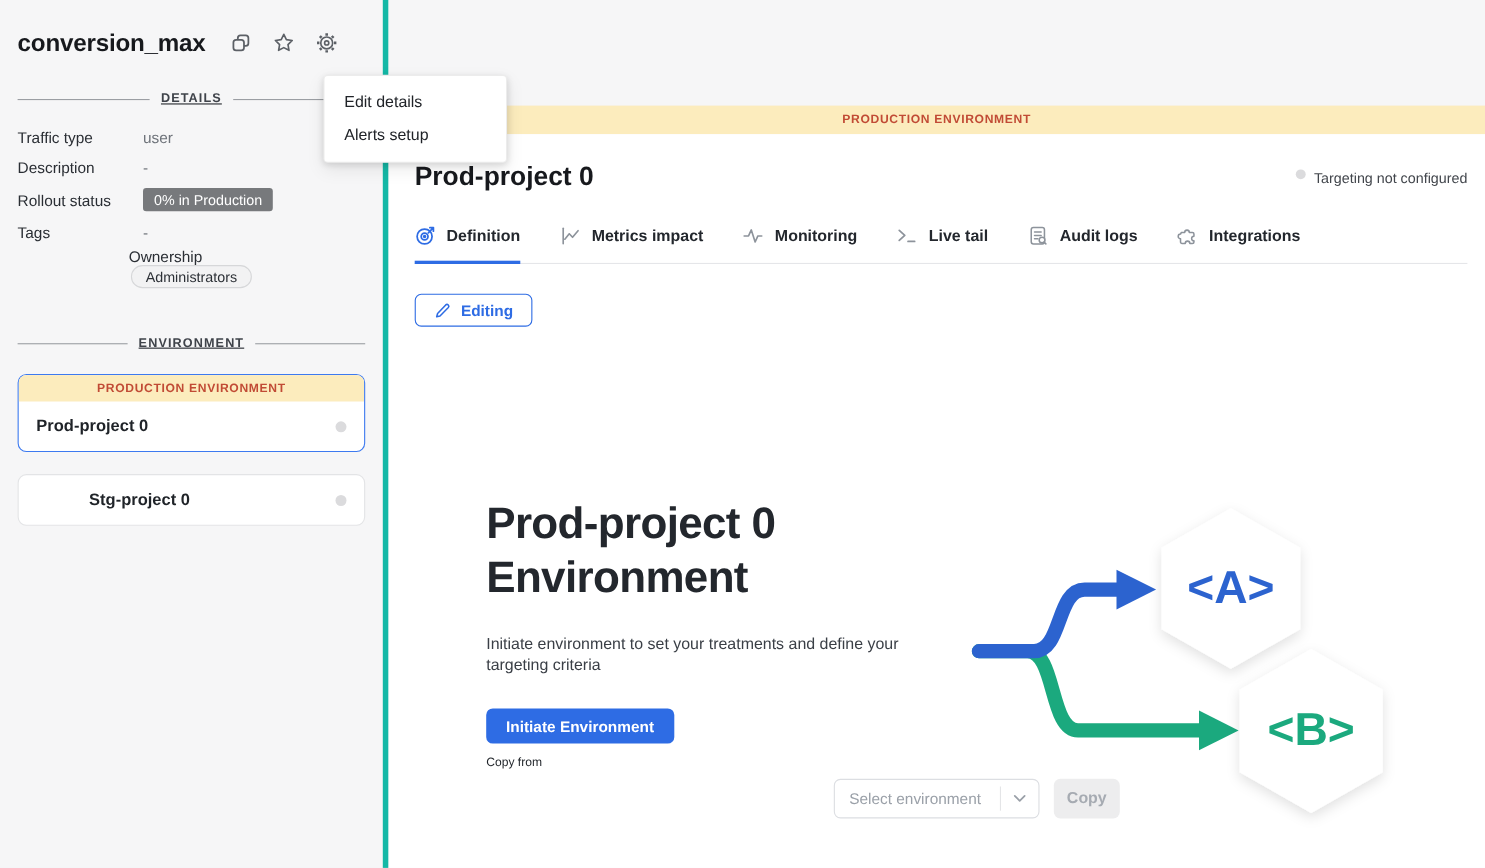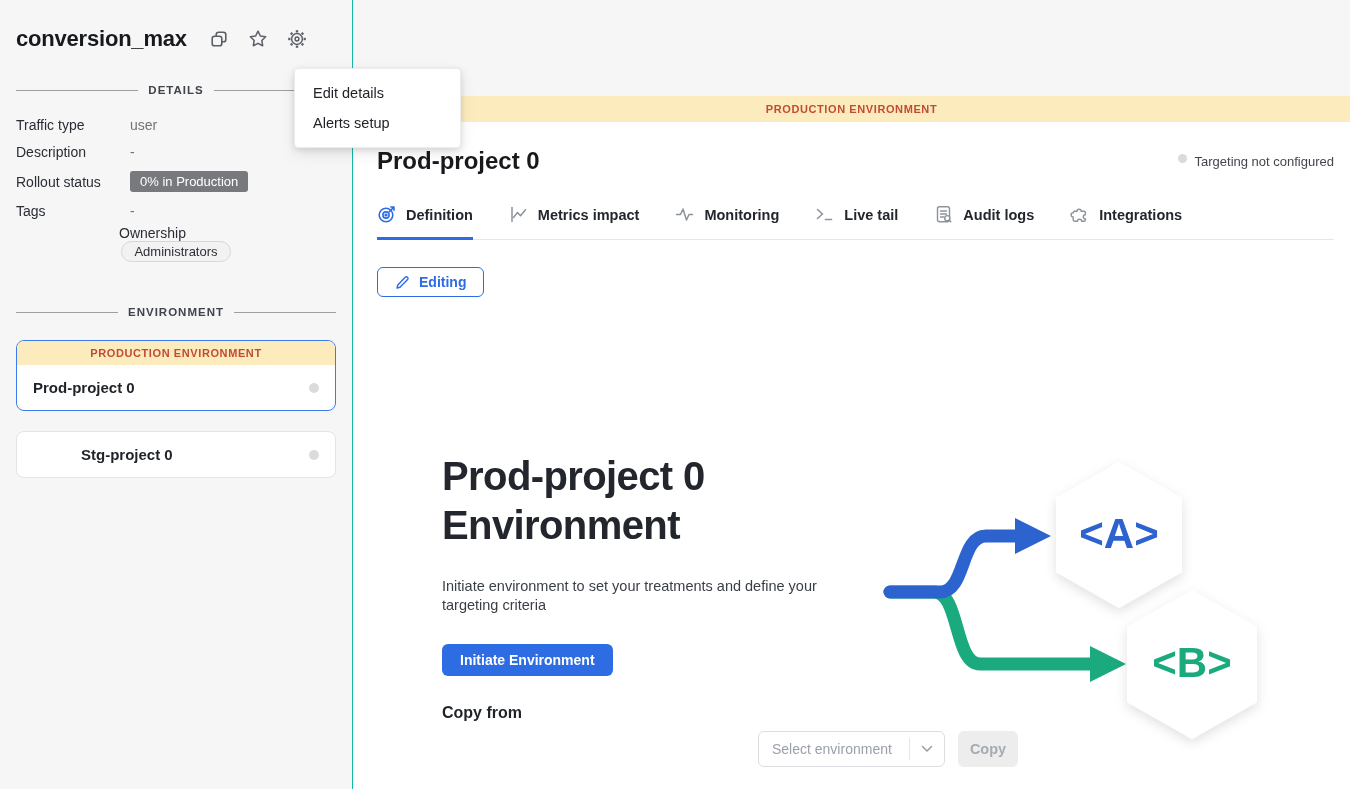--- a/index.html
+++ b/index.html
@@ -2,27 +2,27 @@
 <html><head>
 <meta charset="utf-8">
 <style>
   * { margin:0; padding:0; box-sizing:border-box; }
   html,body { width:1350px; height:789px; overflow:hidden; }
   body { font-family:"Liberation Sans", sans-serif; background:#f6f6f7; color:#23272d; position:relative; }
 
   .app { display:flex; width:1350px; height:789px; }
 
   
-  .sidebar { width:353px; min-width:353px; background:#f6f6f7; border-right:1px solid #14b8a6; padding:0 16px; position:relative; }
+  .sidebar { width:353px; min-width:353px; background:#f6f6f7; border-right:5px solid #14b8a6; padding:0 16px; position:relative; }
   .flag-header { display:flex; align-items:center; padding-top:26px; gap:19px; }
   .flag-title { font-size:22px; font-weight:bold; color:#17191d; letter-spacing:-0.2px; margin-right:3px; }
   .hicon { width:20px; height:20px; color:#5c6066; display:inline-flex; cursor:pointer; }
   .hicon svg { width:100%; height:100%; }
 
-  .section-divider { display:flex; align-items:center; gap:10px; margin-top:32px; }
+  .section-divider { display:flex; align-items:center; gap:10px; margin-top:32px;text-decoration:underline; }
   .section-divider .line { flex:1; height:1px; background:#9b9ea3; }
   .section-divider .cap  { font-size:11.5px; font-weight:bold; letter-spacing:1px; color:#3f434a; }
 
   .detail-rows { margin-top:16px; }
   .detail-row { display:flex; align-items:center; min-height:26px; margin-bottom:1px; }
   .detail-row .lbl { width:114px; font-size:14px; color:#2a2e34; }
   .detail-row .val { font-size:14px; color:#6f747b; }
   .badge-dark { background:#77797c; color:#fff; font-size:13px; padding:3px 10px; border-radius:3px; }
   .pill { background:#f2f2f3; border:1px solid #d6d7d9; color:#2c3036; font-size:13px; padding:2px 12px; border-radius:12px; }
 
@@ -53,21 +53,21 @@
   .tab.active { border-bottom-color:#2e6ce4; }
   .tab.active .ticon { color:#2e6ce4; }
 
   .editing-btn { display:inline-flex; align-items:center; gap:9px; margin-top:27px; background:#fff; border:1px solid #2e6ce4; color:#2e6ce4; font-weight:bold; font-size:14px; padding:6px 17px; border-radius:6px; cursor:pointer; font-family:inherit; }
   .editing-btn svg { width:15px; height:15px; }
 
   .hero { position:relative; margin-left:65px; margin-top:155px; }
   .hero-title { font-size:40px; line-height:49px; font-weight:bold; color:#23272d; letter-spacing:-0.6px; }
   .hero-desc { margin-top:27px; font-size:14.5px; line-height:19px; color:#3a3f46; width:392px; }
   .initiate-btn { margin-top:29px; background:#2e6ce4; border:none; color:#fff; font-weight:bold; font-size:14px; padding:8px 18px; border-radius:6px; cursor:pointer; font-family:inherit; }
-  .copy-from-label { margin-top:28px; font-size:16px; font-weight:bold; color:#1f2328; }
+  .copy-from-label { margin-top:11px; font-size:11px; font-weight:normal; color:#1f2328; }
   .copy-row { display:flex; align-items:center; margin-top:9px; gap:13px;justify-content:center; }
   .fake-select { width:187px; height:36px; background:#fff; border:1px solid #dcdee2; border-radius:6px; display:flex; align-items:center; cursor:pointer; }
   .fake-select .ph { flex:1; padding-left:13px; font-size:14px; color:#9aa0a8; }
   .fake-select .sep { width:1px; height:22px; background:#e4e5e7; }
   .fake-select .chev { width:34px; display:flex; justify-content:center; color:#9aa0a8; }
   .copy-btn { width:60px; height:36px; background:#ededee; border:none; border-radius:6px; color:#a6abb2; font-weight:bold; font-size:14.5px; cursor:default; font-family:inherit; }
 
   .illustration { position:absolute; left:440px; top:0; width:392px; height:302px; }
 
   

